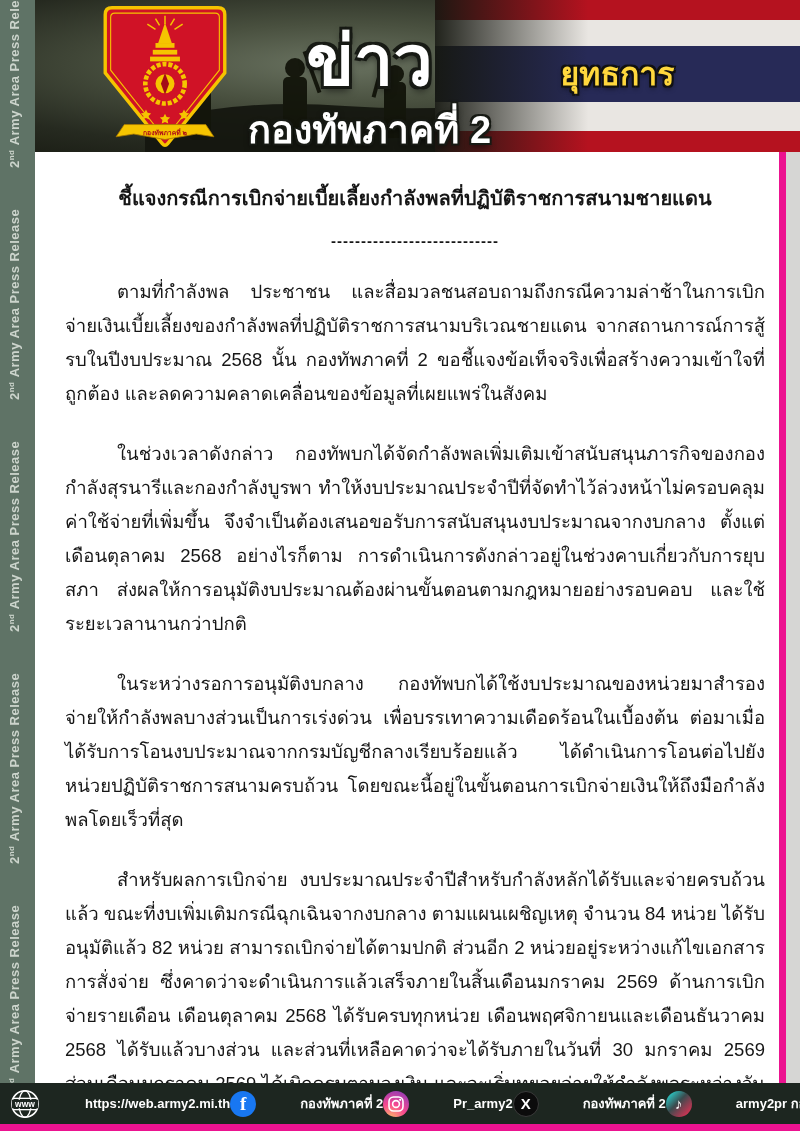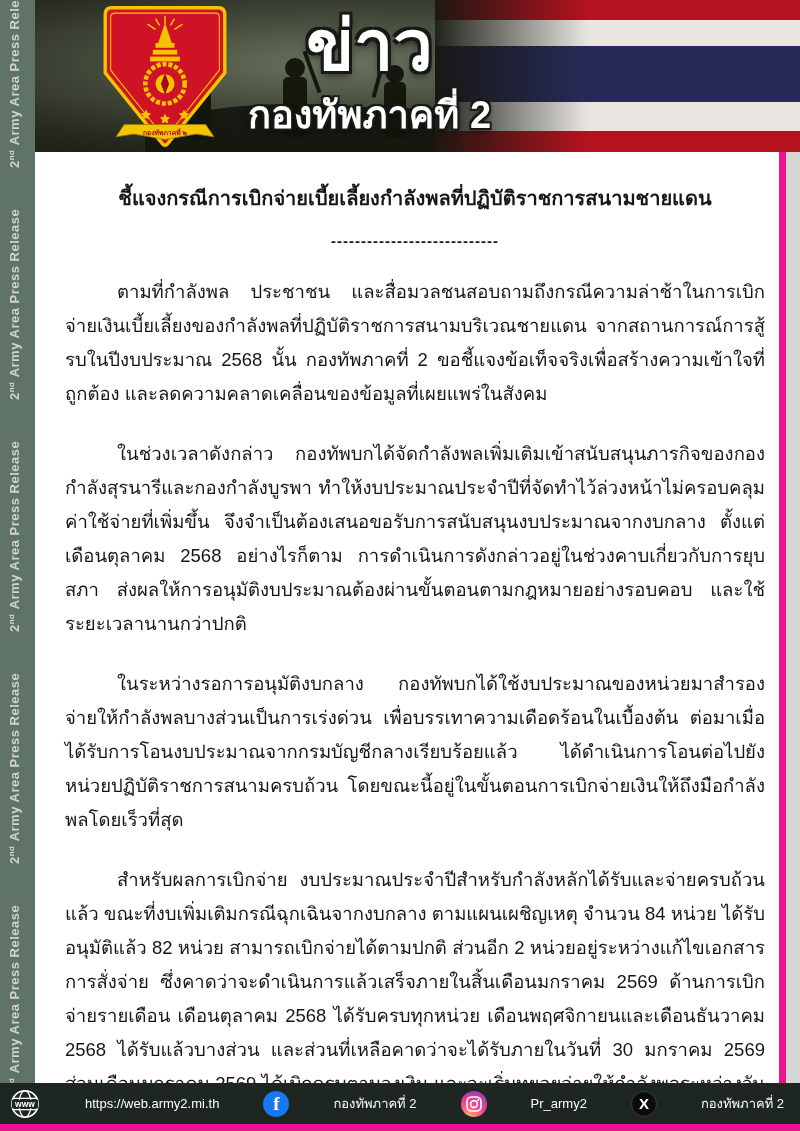--- a/index.html
+++ b/index.html
@@ -42,21 +42,21 @@
   .op-label {
     position:relative; font-size:32px; font-weight:bold; color:#ffd83d; margin-top:-6px;
     text-shadow:2px 2px 0 #111,-2px 2px 0 #111,2px -2px 0 #111,-2px -2px 0 #111,0 3px 5px rgba(0,0,0,.6);
   }
   .op-name {
     position:relative; font-size:54px; font-weight:bold; color:#ffa81e; line-height:1.05;
     text-shadow:2px 2px 0 #111,-2px 2px 0 #111,2px -2px 0 #111,-2px -2px 0 #111,0 4px 7px rgba(0,0,0,.65);
   }
   .emblem { position:absolute; left:60px; top:5px; width:140px; height:144px; }
   .head-titles {
-    position:absolute; left:192px; top:5px; width:285px; height:148px; z-index:3;
+    position:absolute; left:192px; top:20px; width:285px; height:148px; z-index:3;
     display:flex; flex-direction:column; align-items:center; justify-content:center;
   }
   .news-word {
     font-size:70px; font-weight:bold; color:#fff; line-height:.95;
     text-shadow:3px 3px 0 #171a14,-3px 3px 0 #171a14,3px -3px 0 #171a14,-3px -3px 0 #171a14,0 4px 8px rgba(0,0,0,.7);
   }
   .org-word {
     font-size:38px; font-weight:bold; color:#fff; white-space:nowrap; margin-top:4px;
     text-shadow:2px 2px 0 #171a14,-2px 2px 0 #171a14,2px -2px 0 #171a14,-2px -2px 0 #171a14,0 3px 6px rgba(0,0,0,.7);
   }
@@ -72,24 +72,24 @@
     font-size:18.5px; line-height:34px; text-align:justify; text-indent:52px; margin-top:26px;
   }
 
   
   .pink-right { position:absolute; left:779px; top:152px; width:7px; height:931px; background:#ec1390; }
   .pink-bottom { position:absolute; left:0; top:1124px; width:800px; height:7px; background:#ec1390; z-index:4; }
 
   
   .footer {
     position:absolute; left:0; top:1083px; width:800px; height:41px; background:#1d2620; z-index:3;
-    display:flex; align-items:center; justify-content:space-between; padding:0 9px;gap:44px;
+    display:flex; align-items:center; justify-content:space-between; padding:0 9px;
   }
   .f-item { display:flex; align-items:center; gap:5px; }
-  .f-label { color:#fff; font-size:13px; font-weight:normal; white-space:nowrap;padding-left:39px; }
+  .f-label { color:#fff; font-size:13px; font-weight:bold; white-space:nowrap;padding-left:39px; }
   .ic { width:26px; height:26px; border-radius:50%; display:flex; align-items:center; justify-content:center; flex:0 0 auto; }
   .ic-globe { width:32px; height:32px; }
   .ic-fb { background:#1877f2; color:#fff; font-weight:bold; font-size:19px; font-family:"Liberation Serif",serif; }
   .ic-ig { background: radial-gradient(circle at 28% 110%, #fdc468 0%, #f8498f 45%, #8a3ab9 95%); }
   .ic-x { background:#0c0c0c; color:#fff; font-weight:bold; font-size:15px; border:1px solid #3a3a3a; }
   .ic-tt { background: linear-gradient(135deg, #25f4ee 0%, #3b4b4e 45%, #fe2c55 100%); color:#fff; font-size:15px; font-weight:bold; }
   .ic-yt { background:#e62117; position:relative; }
   .yt-rect { width:15px; height:11px; background:#fff; border-radius:3px; display:flex; align-items:center; justify-content:center; }
   .yt-tri { width:0; height:0; border-left:5px solid #e62117; border-top:3.5px solid transparent; border-bottom:3.5px solid transparent; margin-left:1px; }
 </style>
@@ -120,20 +120,21 @@
         <circle cx="250" cy="46" r="9"></circle>
           <rect x="239" y="54" width="22" height="56" rx="5"></rect>
           <rect x="232" y="28" width="4" height="42" transform="rotate(15 234 49)"></rect>
         <circle cx="330" cy="38" r="10"></circle>
           <rect x="318" y="47" width="24" height="60" rx="5"></rect>
           <rect x="345" y="20" width="4" height="46" transform="rotate(-18 347 43)"></rect>
       </g>
     </svg>
 
     <div class="flag">
+      <div class="op-label">ยุทธการ</div>
     </div>
 
     <svg class="emblem" viewBox="0 0 100 106">
       <path d="M11,2 H89 Q94,2 94,7 V50 L52,102 Q50,104.5 48,102 L6,50 V7 Q6,2 11,2 Z" fill="#d01226" stroke="#f5c400" stroke-width="2.5"></path>
       <path d="M13,6 H87 Q90,6 90,9 V48 L51,97 Q50,98.5 49,97 L10,48 V9 Q10,6 13,6 Z" fill="none" stroke="#f5c400" stroke-width="0.8"></path>
       <g stroke="#f5c400" stroke-width="1.1">
         <line x1="50" y1="8" x2="50" y2="14"></line>
           <line x1="43" y1="10" x2="46" y2="15"></line>
           <line x1="57" y1="10" x2="54" y2="15"></line>
         <line x1="37" y1="14" x2="43" y2="18"></line>

